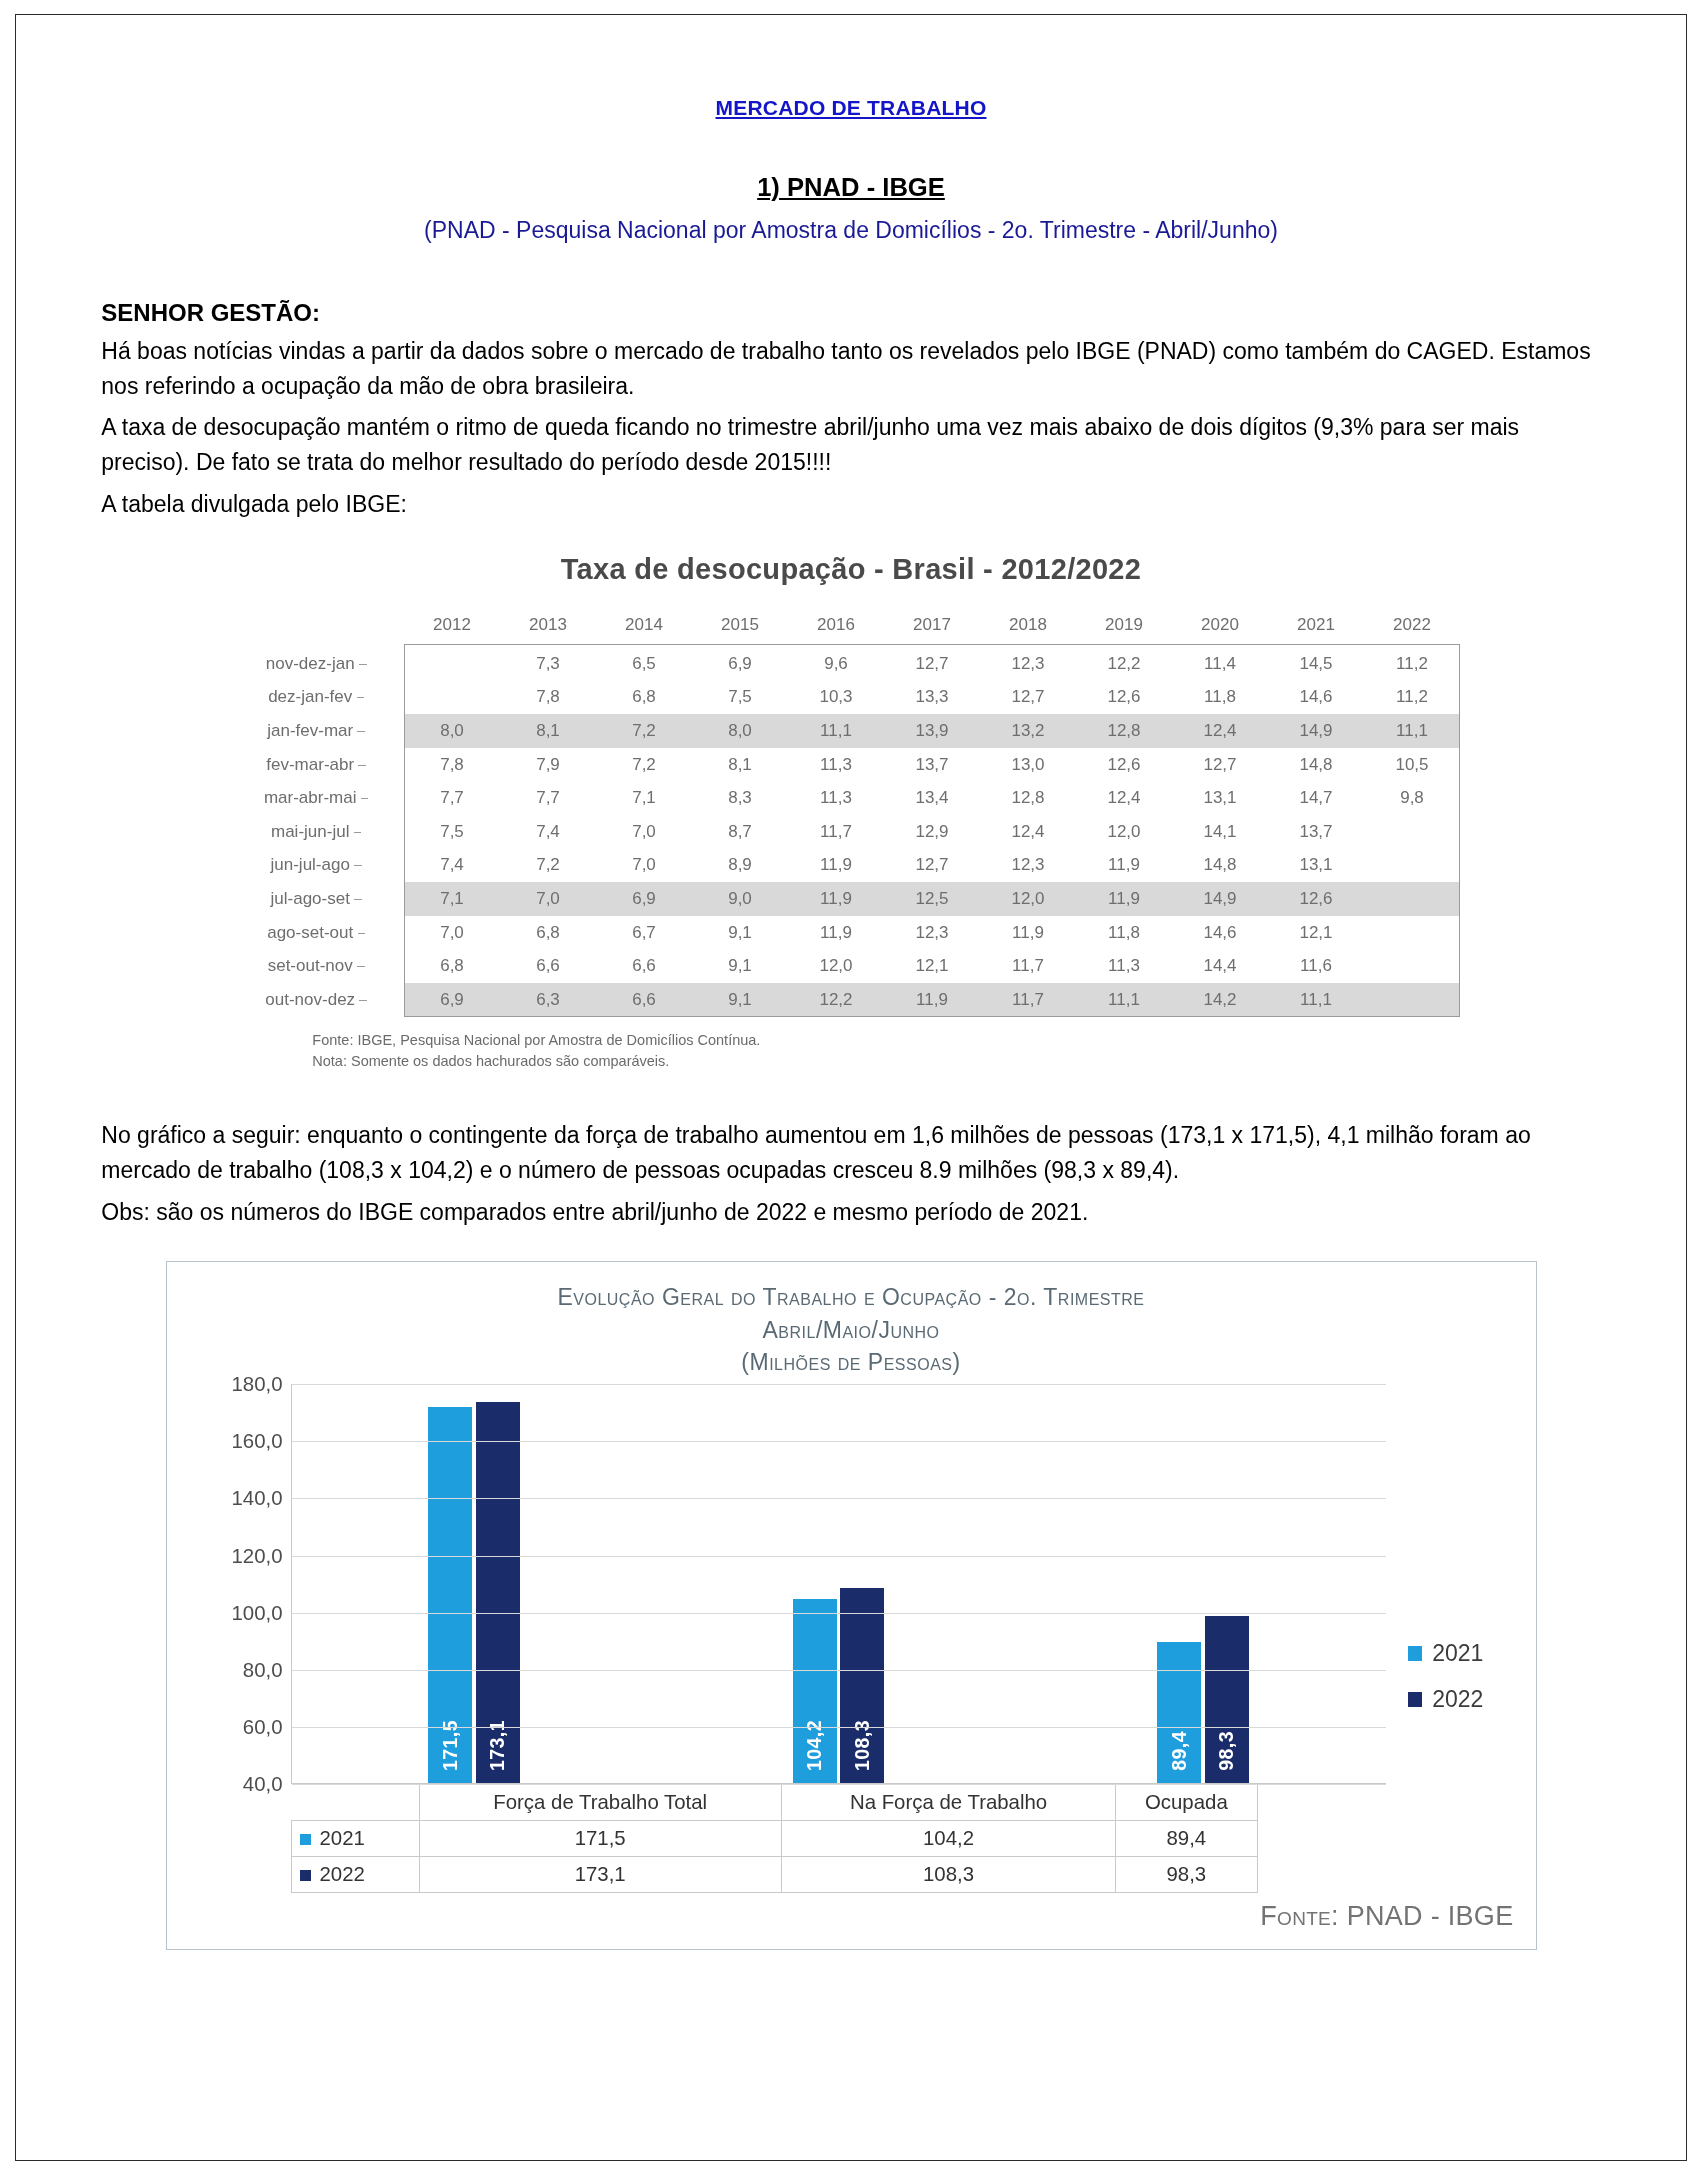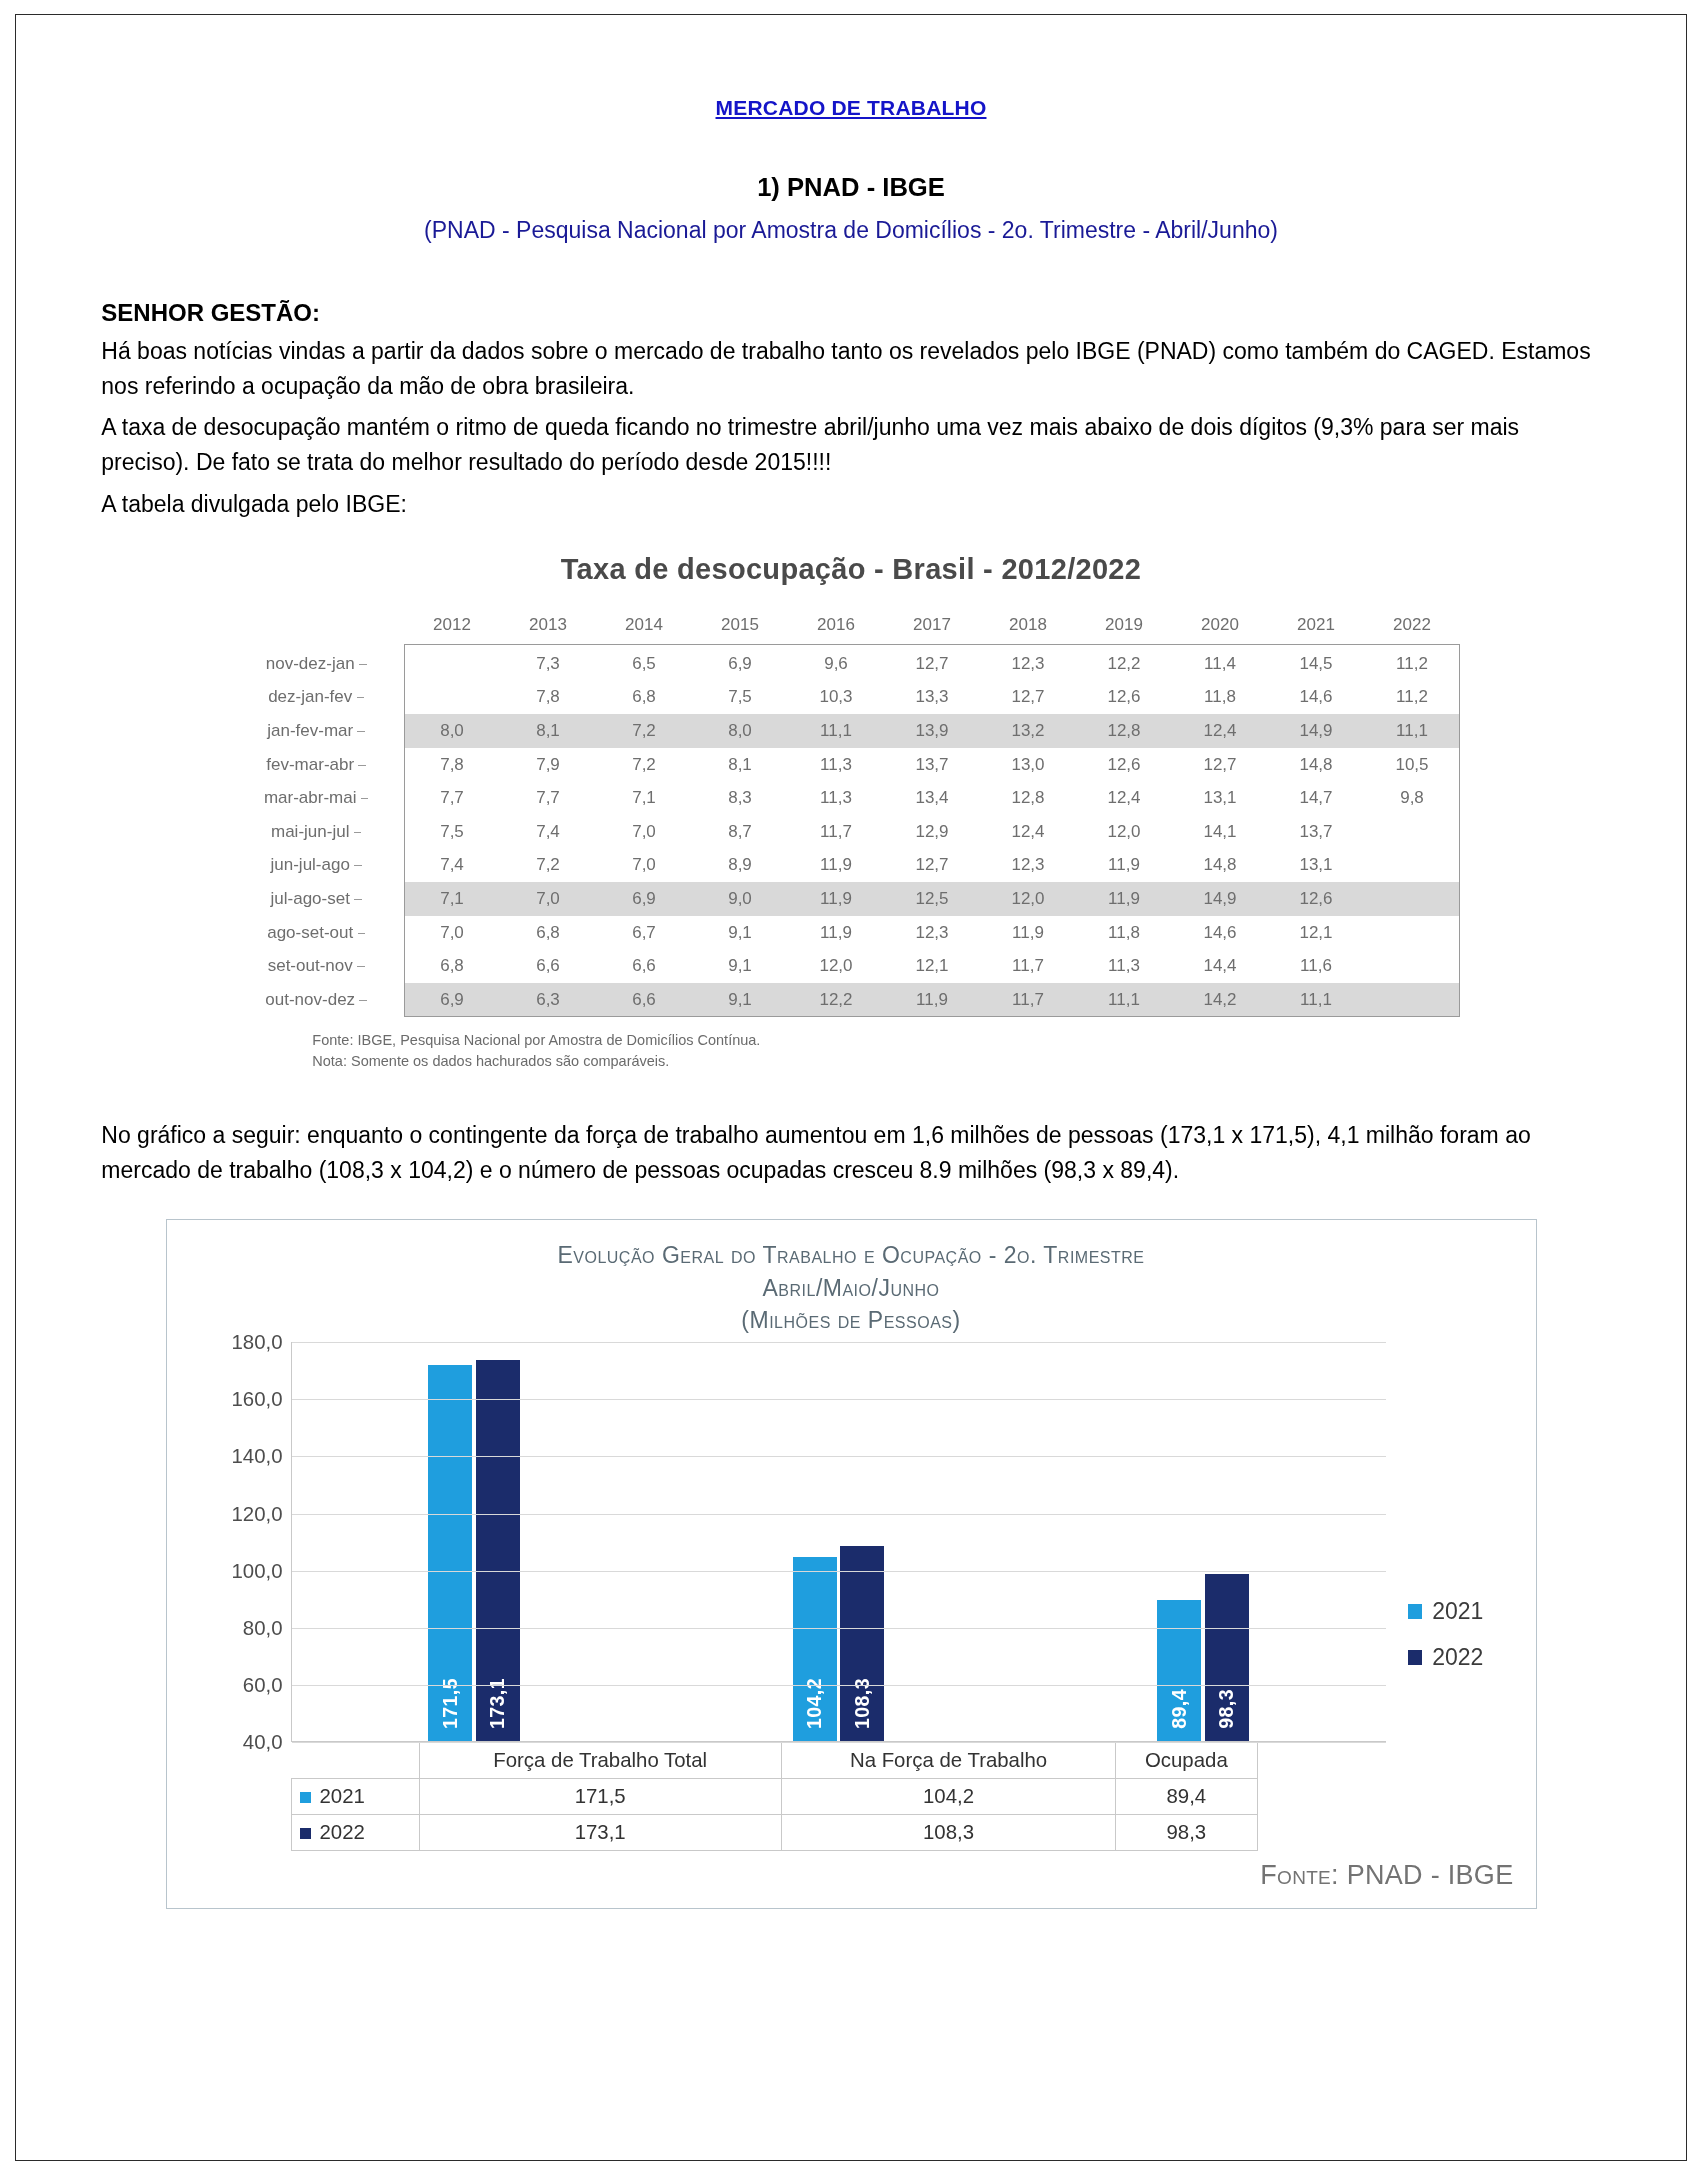--- a/index.html
+++ b/index.html
@@ -28,20 +28,21 @@
     font-weight: bold;
     font-size: 21px;
     text-decoration: underline;
     margin: 47px 0 0 0;
     letter-spacing: 0.2px;
   }
   .section-title {
     text-align: center;
     font-weight: bold;
     font-size: 25.6px;
+    text-decoration: underline;
     margin: 53px 0 0 0;
     color: #000;
   }
   .section-sub {
     text-align: center;
     font-size: 23px;
     color: #1a1a96;
     margin: 15.3px 0 0 0;
   }
   .lead {
@@ -435,20 +436,21 @@
       </table>
       <div class="gridbox"></div>
     </div>
     <div class="fig-note">
       <div>Fonte: IBGE, Pesquisa Nacional por Amostra de Domicílios Contínua.</div>
       <div>Nota: Somente os dados hachurados são comparáveis.</div>
     </div>
   </div>
 
   <p class="body" style="margin-top:46px">No gráfico a seguir: enquanto o contingente da força de trabalho aumentou em 1,6 milhões de pessoas (173,1 x 171,5), 4,1 milhão foram ao mercado de trabalho (108,3 x 104,2) e o número de pessoas ocupadas cresceu 8.9 milhões (98,3 x 89,4).</p>
+  <p class="body">Obs: são os números do IBGE comparados entre abril/junho de 2022 e mesmo período de 2021.</p>
 
   <div class="figure-chart">
     <div class="chart-title">
       <div>Evolução Geral do Trabalho e Ocupação - 2o. Trimestre</div>
       <div>Abril/Maio/Junho</div>
       <div>(Milhões de Pessoas)</div>
     </div>
 
     <div class="chart-area">
       <div class="plot-block">

